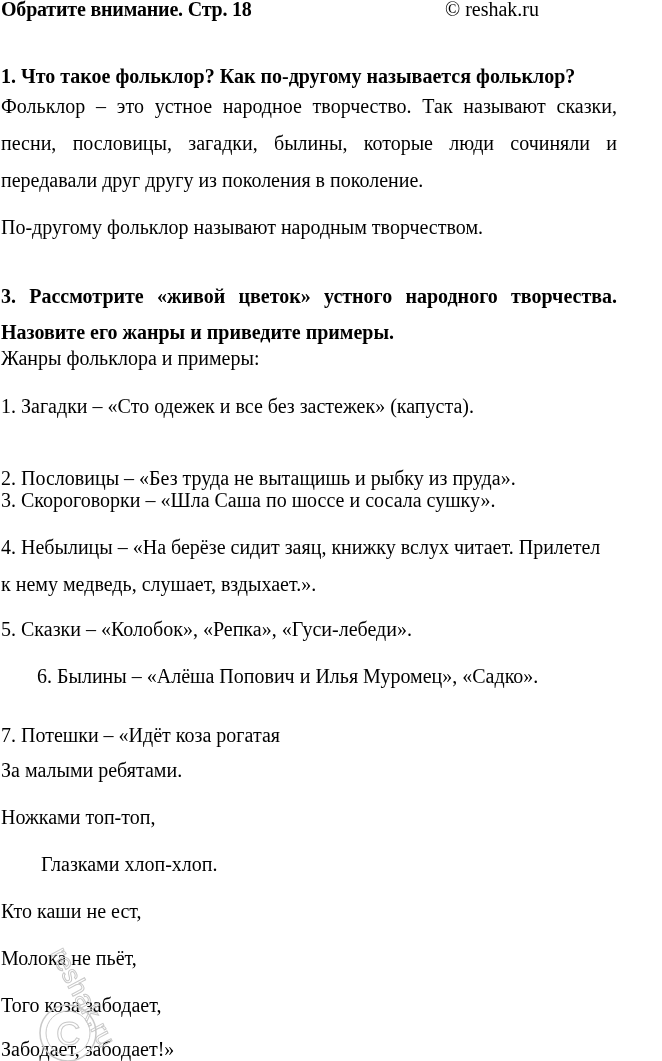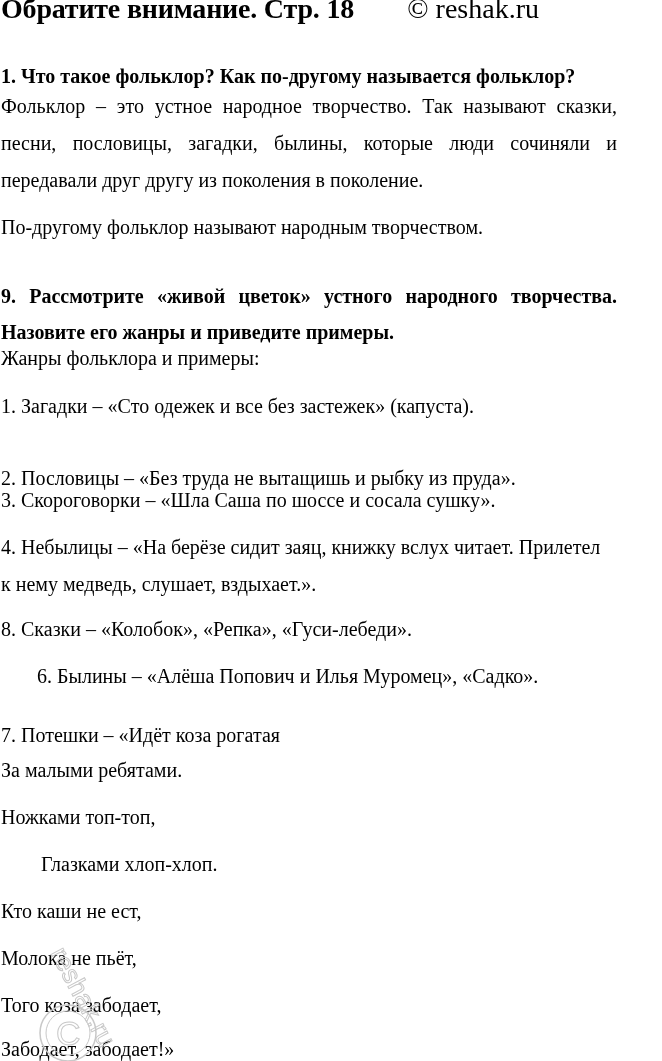--- a/index.html
+++ b/index.html
@@ -20,21 +20,21 @@
       left: 0;
       top: 0;
       width: 662px;
     }
     .header {
       position: absolute;
       left: 0;
       top: 0;
       width: 540px;
       height: 24px;
-      font-size: 28px;
+      font-size: 20px;
       line-height: 24px;
     }
     .header .title {
       position: absolute;
       left: 1px;
       top: -3px;
       font-weight: bold;
       letter-spacing: -0.2px;
     }
     .header .copyright {
@@ -77,31 +77,31 @@
   </div>
 
   <div class="line bold" style="top:44px;">1. Что такое фольклор? Как по-другому называется фольклор?</div>
 
   <div class="line justify" style="top:94px;">Фольклор – это устное народное творчество. Так называют сказки,</div>
   <div class="line justify" style="top:131px;">песни, пословицы, загадки, былины, которые люди сочиняли и</div>
   <div class="line" style="top:168px;">передавали друг другу из поколения в поколение.</div>
 
   <div class="line" style="top:215px;">По-другому фольклор называют народным творчеством.</div>
 
-  <div class="line bold justify" style="top:264px;">9. Рассмотрите «живой цветок» устного народного творчества.</div>
+  <div class="line bold justify" style="top:264px;">3. Рассмотрите «живой цветок» устного народного творчества.</div>
   <div class="line bold" style="top:300px;">Назовите его жанры и приведите примеры.</div>
 
   <div class="line" style="top:346px;">Жанры фольклора и примеры:</div>
 
   <div class="line" style="top:394px;">1. Загадки – «Сто одежек и все без застежек» (капуста).</div>
   <div class="line" style="top:418px;margin-top:48px;">2. Пословицы – «Без труда не вытащишь и рыбку из пруда».</div>
   <div class="line" style="top:488px;text-align:right;">3. Скороговорки – «Шла Саша по шоссе и сосала сушку».</div>
   <div class="line" style="top:535px;">4. Небылицы – «На берёзе сидит заяц, книжку вслух читает. Прилетел</div>
   <div class="line" style="top:572px;">к нему медведь, слушает, вздыхает.».</div>
-  <div class="line" style="top:617px;">8. Сказки – «Колобок», «Репка», «Гуси-лебеди».</div>
+  <div class="line" style="top:617px;">5. Сказки – «Колобок», «Репка», «Гуси-лебеди».</div>
   <div class="line" style="top:664px;margin-left:36px;">6. Былины – «Алёша Попович и Илья Муромец», «Садко».</div>
   <div class="line" style="top:711px;margin-top:12px;">7. Потешки – «Идёт коза рогатая</div>
 
   <div class="line" style="top:758px;">За малыми ребятами.</div>
   <div class="line" style="top:805px;">Ножками топ-топ,</div>
   <div class="line" style="top:852px;margin-left:40px;">Глазками хлоп-хлоп.</div>
   <div class="line" style="top:899px;">Кто каши не ест,</div>
   <div class="line" style="top:946px;">Молока не пьёт,</div>
   <div class="line" style="top:993px;">Того коза забодает,</div>
   <div class="line" style="top:1037px;">Забодает, забодает!»</div>

